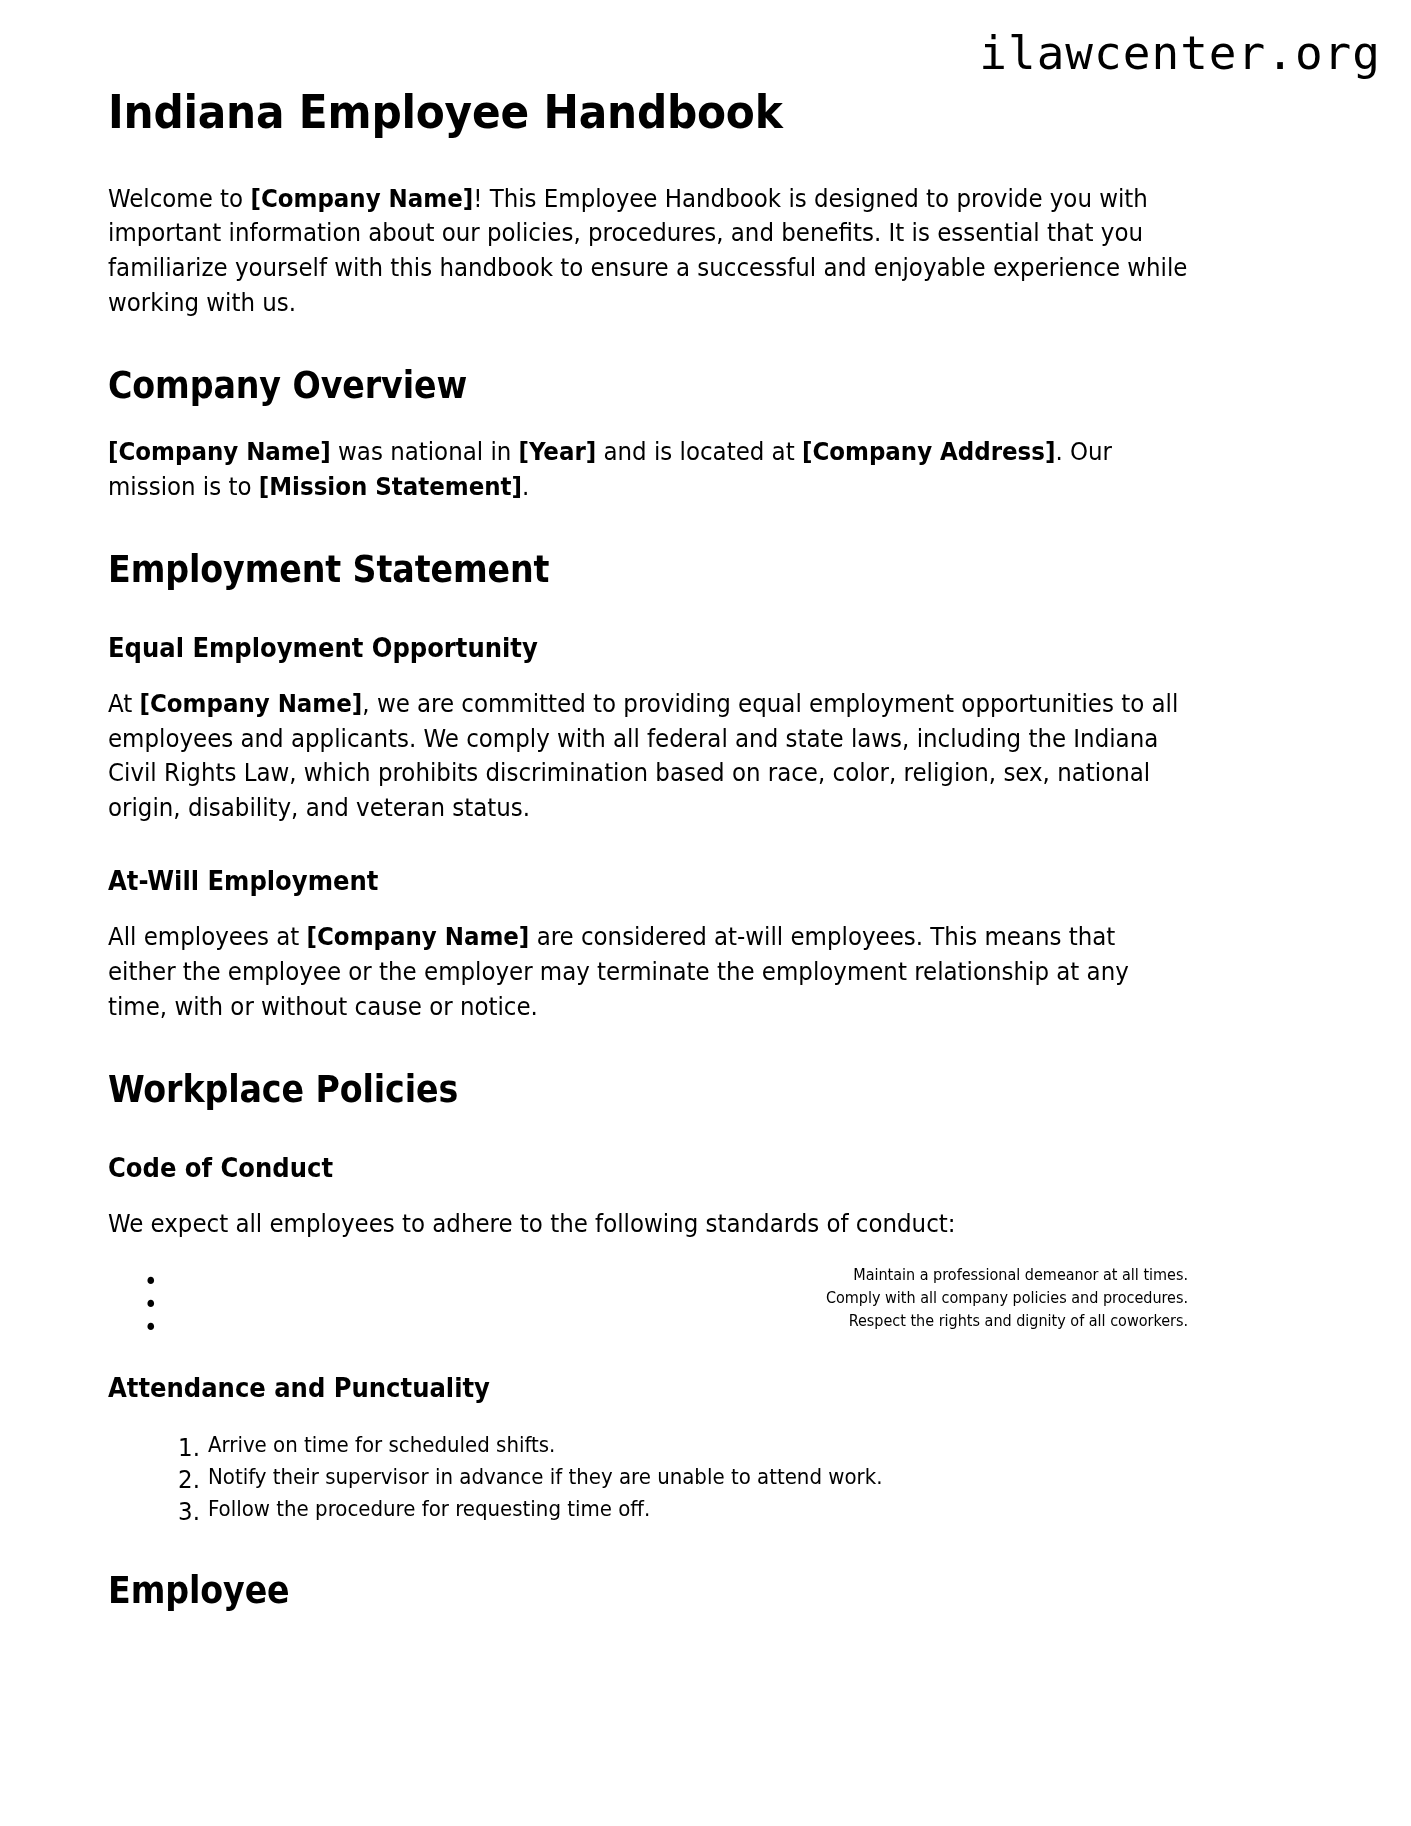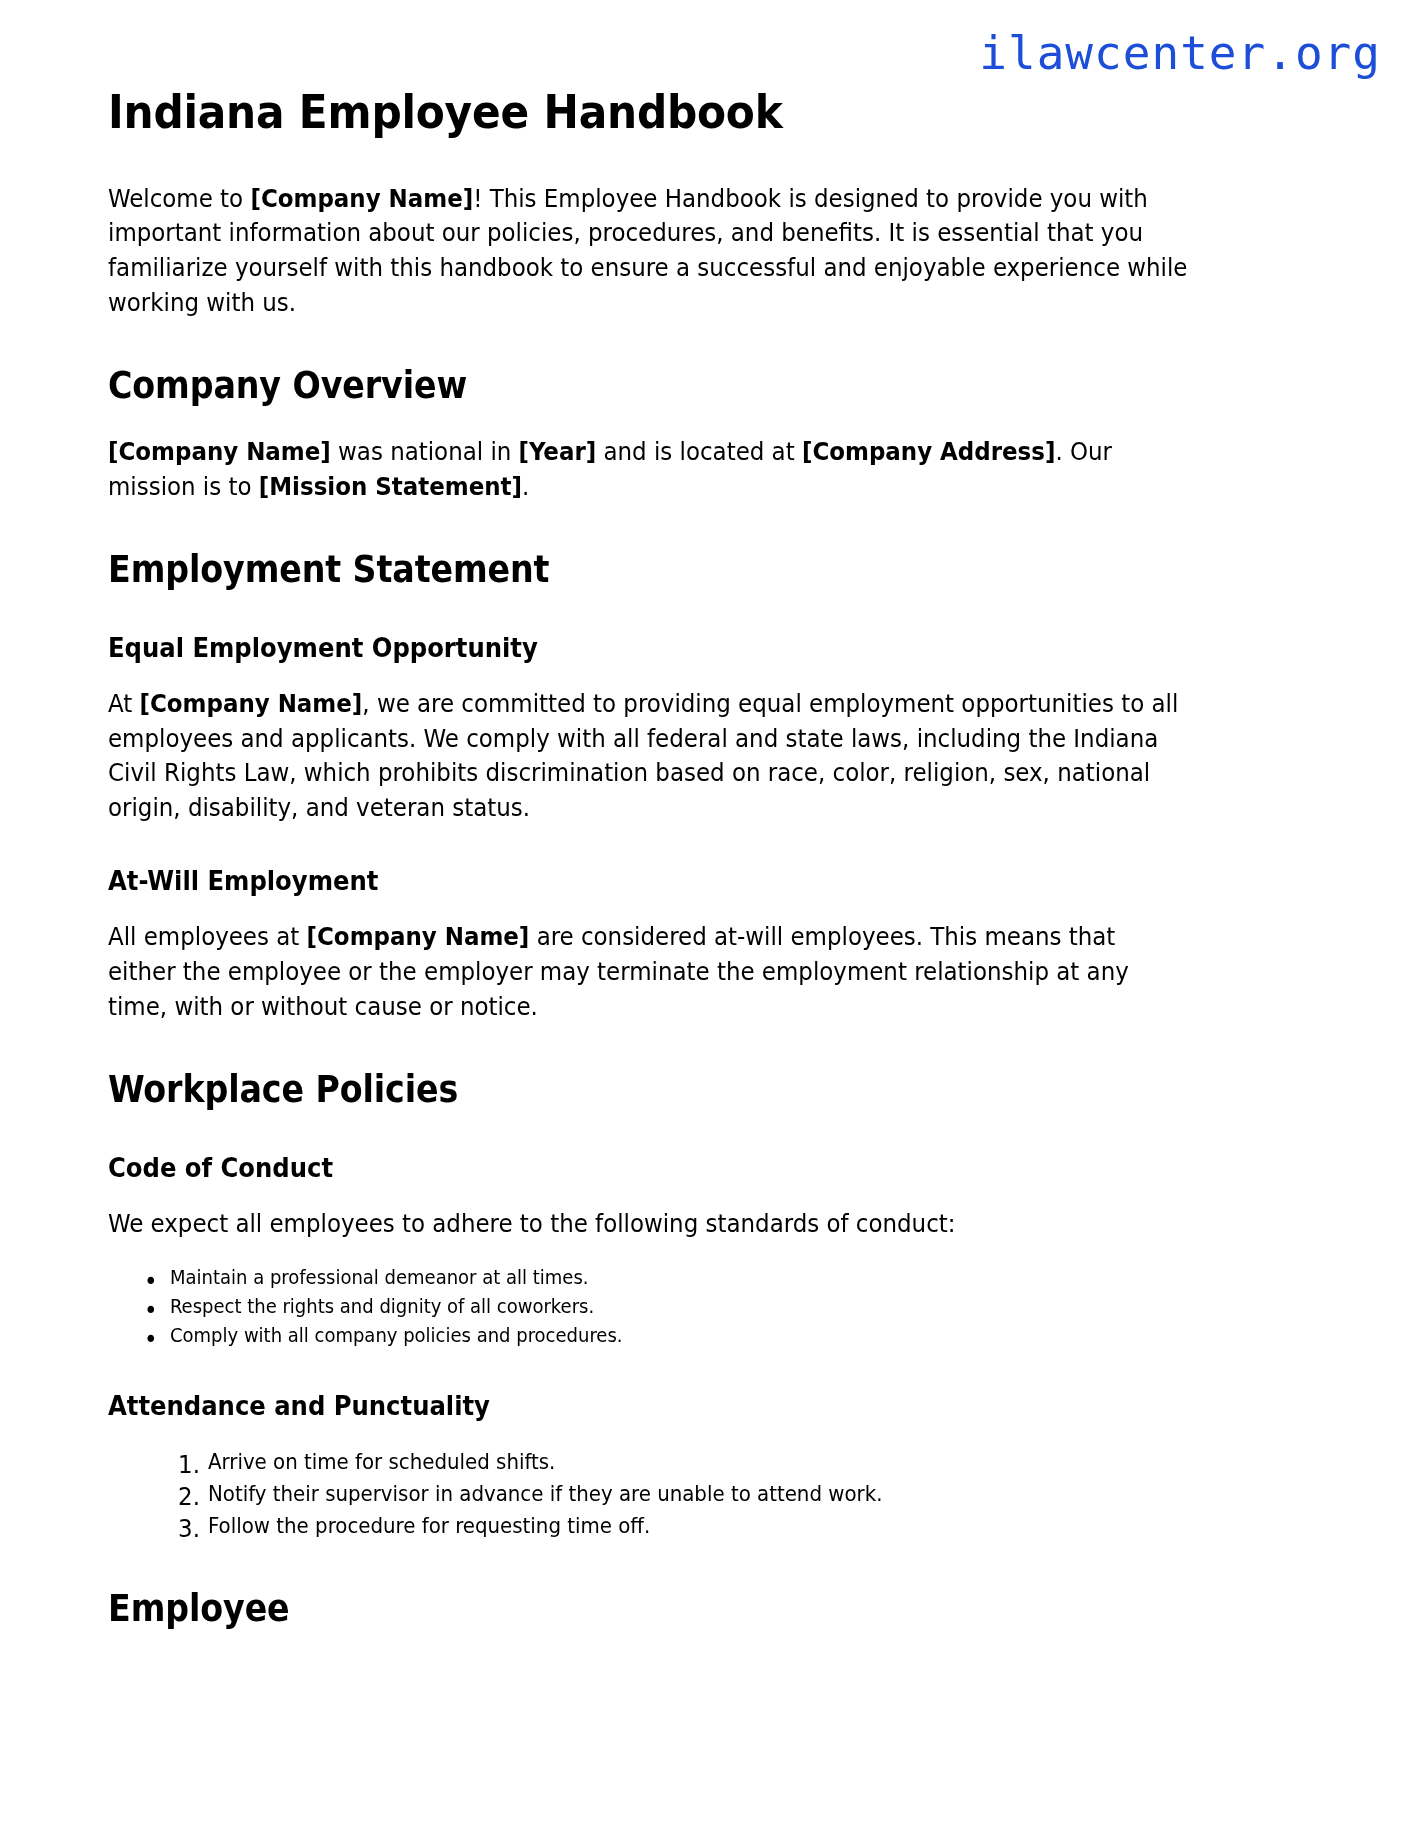--- a/index.html
+++ b/index.html
@@ -24,21 +24,21 @@
   }
 
   
   .watermark {
     position: absolute;
     top: 30px;
     right: 30px;
     font-family: "DejaVu Sans Mono", "Liberation Mono", monospace;
     font-size: 46px;
     letter-spacing: 1px;
-    color: #1d4ed8;
+    color: #000000;
     white-space: nowrap;
     line-height: 1;
   }
 
   
   .content {
     position: absolute;
     left: 68px;
     top: 86px;
     width: 1080px;
@@ -79,23 +79,24 @@
   }
 
   b, strong { font-weight: bold; }
 
   ul.bullet-list {
     margin: 22px 0 0 0;
     padding-left: 62px;
     list-style: none;
   }
   ul.bullet-list li {
-    font-size: 20px;
+    font-size: 16px;
     line-height: 1.45;
     position: relative;
+    text-align: right;
   }
   ul.bullet-list li::before {
     content: "\2022";
     position: absolute;
     left: -26px;
     top: 0;
     font-size: 25.5px;
   }
 
   ol.number-list {
@@ -148,22 +149,22 @@
     <p class="body-text"><span>All employees at </span><b>[Company Name]</b><span> are considered at-will employees. This means that either the employee or the employer may terminate the employment relationship at any time, with or without cause or notice.</span></p>
 
     <h2 class="section-title">Workplace Policies</h2>
 
     <h3 class="subsection-title">Code of Conduct</h3>
 
     <p class="body-text">We expect all employees to adhere to the following standards of conduct:</p>
 
     <ul class="bullet-list">
       <li>Maintain a professional demeanor at all times.</li>
+      <li>Comply with all company policies and procedures.</li>
       <li>Respect the rights and dignity of all coworkers.</li>
-      <li>Comply with all company policies and procedures.</li>
     </ul>
 
     <h3 class="subsection-title">Attendance and Punctuality</h3>
 
 
     <ol class="number-list">
       <li>Arrive on time for scheduled shifts.</li>
       <li>Notify their supervisor in advance if they are unable to attend work.</li>
       <li>Follow the procedure for requesting time off.</li>
     </ol>

